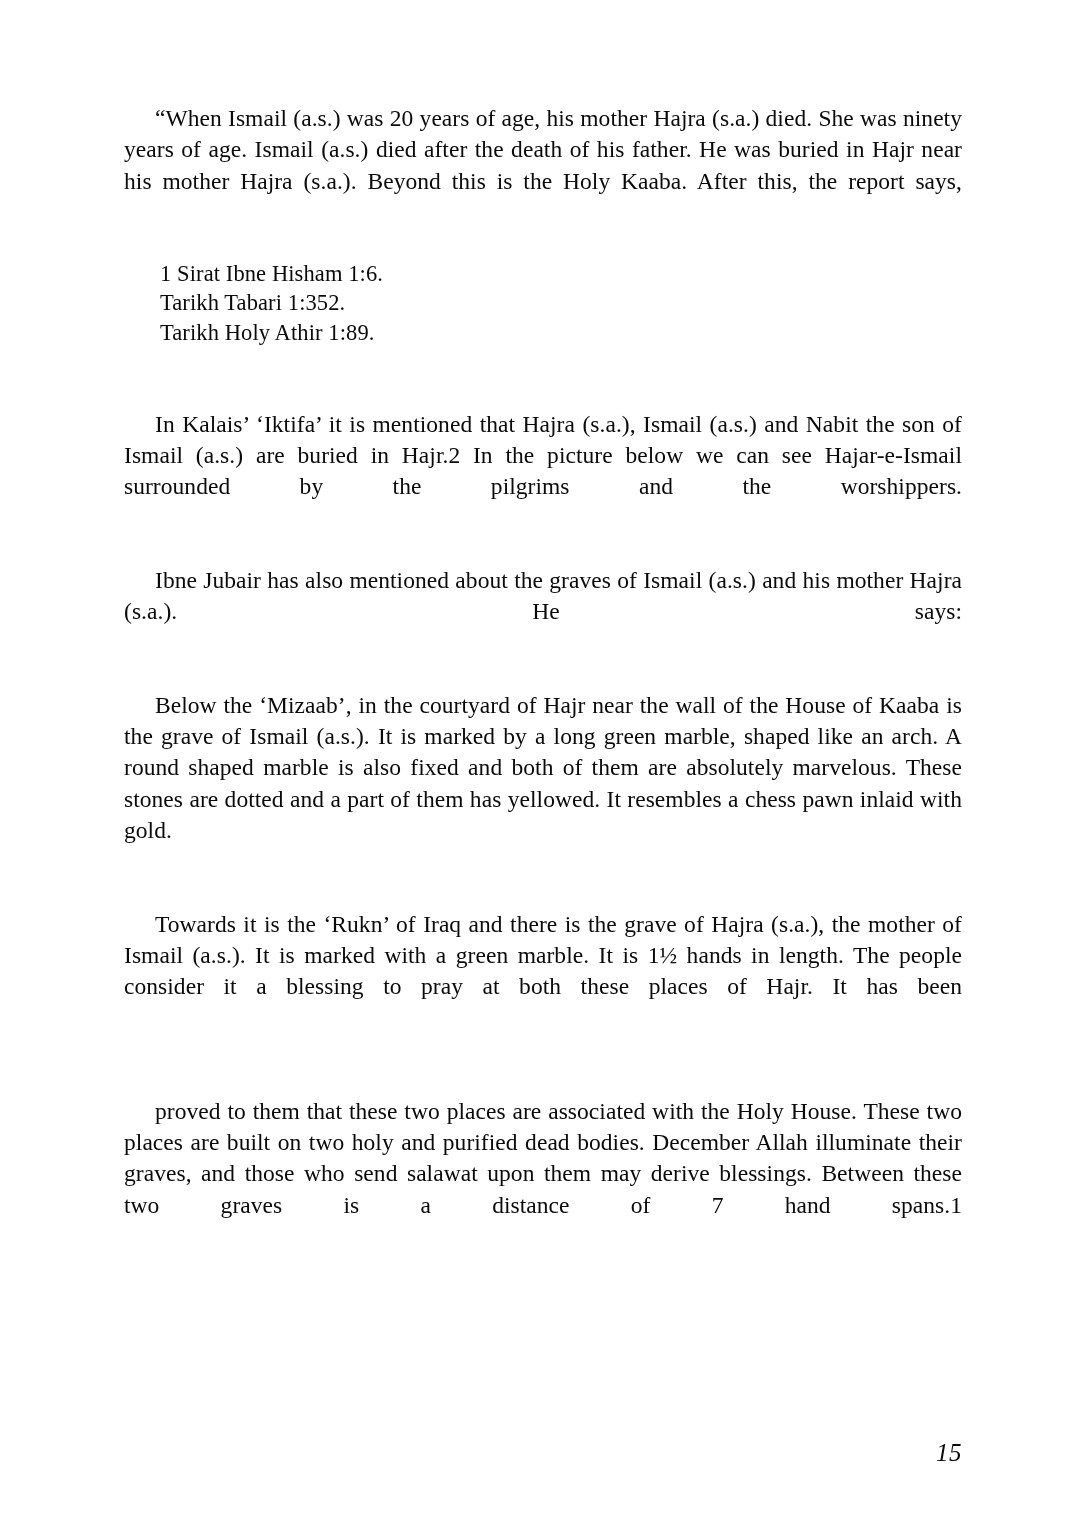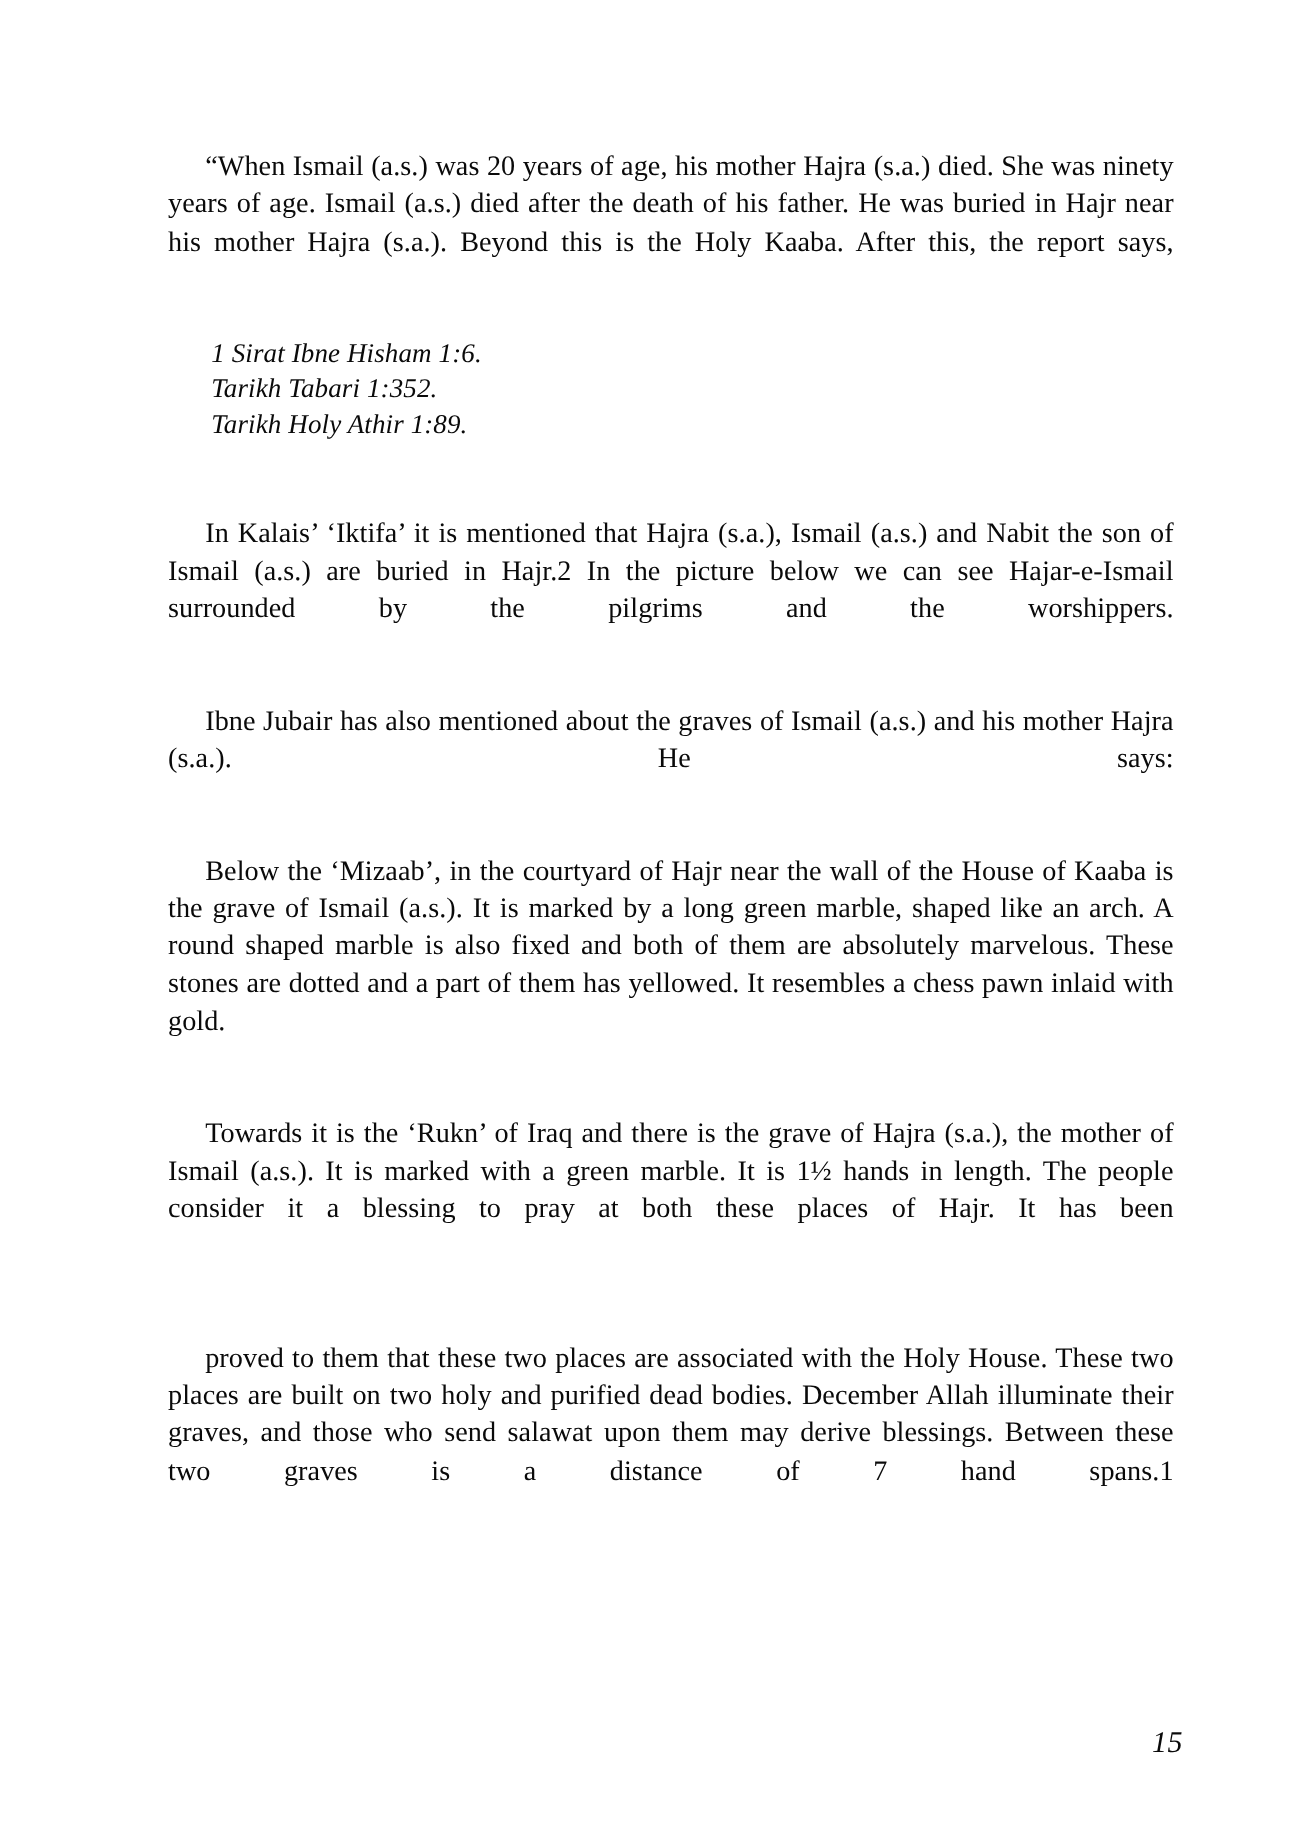--- a/index.html
+++ b/index.html
@@ -22,65 +22,62 @@
     left: 0;
     top: 0;
     width: 1086px;
     height: 1536px;
     background: #ffffff;
   }
 
   .text-block {
     position: absolute;
     left: 124px;
-    top: 124px;
+    top: 103px;
     width: 838px;
-    margin-left: 16px;
   }
 
   p.body-par {
     margin: 0 0 0 0;
     font-size: 23.5px;
     line-height: 31.3px;
     text-align: justify;
     text-justify: inter-word;
     text-indent: 31px;
     letter-spacing: 0.05px;
     word-spacing: 0.3px;
   }
 
   .par-gap {
     height: 31px;
   }
 
   .ref-block {
     margin: 0;
     padding: 0 0 0 36px;
-    font-style: italic;
     font-size: 22.5px;
     line-height: 29.2px;
     text-align: left;
     letter-spacing: 0.1px;
   }
   .ref-block .ref-line {
     display: block;
     white-space: nowrap;
   }
 
   .page-number {
     position: absolute;
     left: 0;
     top: 1438px;
     width: 962px;
     text-align: right;
     font-style: italic;
     font-size: 25px;
     line-height: 30px;
     letter-spacing: 0.5px;
-    padding-left: 24px;
   }
 
   
   p.body-par::after {
     content: "";
     display: inline-block;
     width: 100%;
   }
 </style>
 </head>

